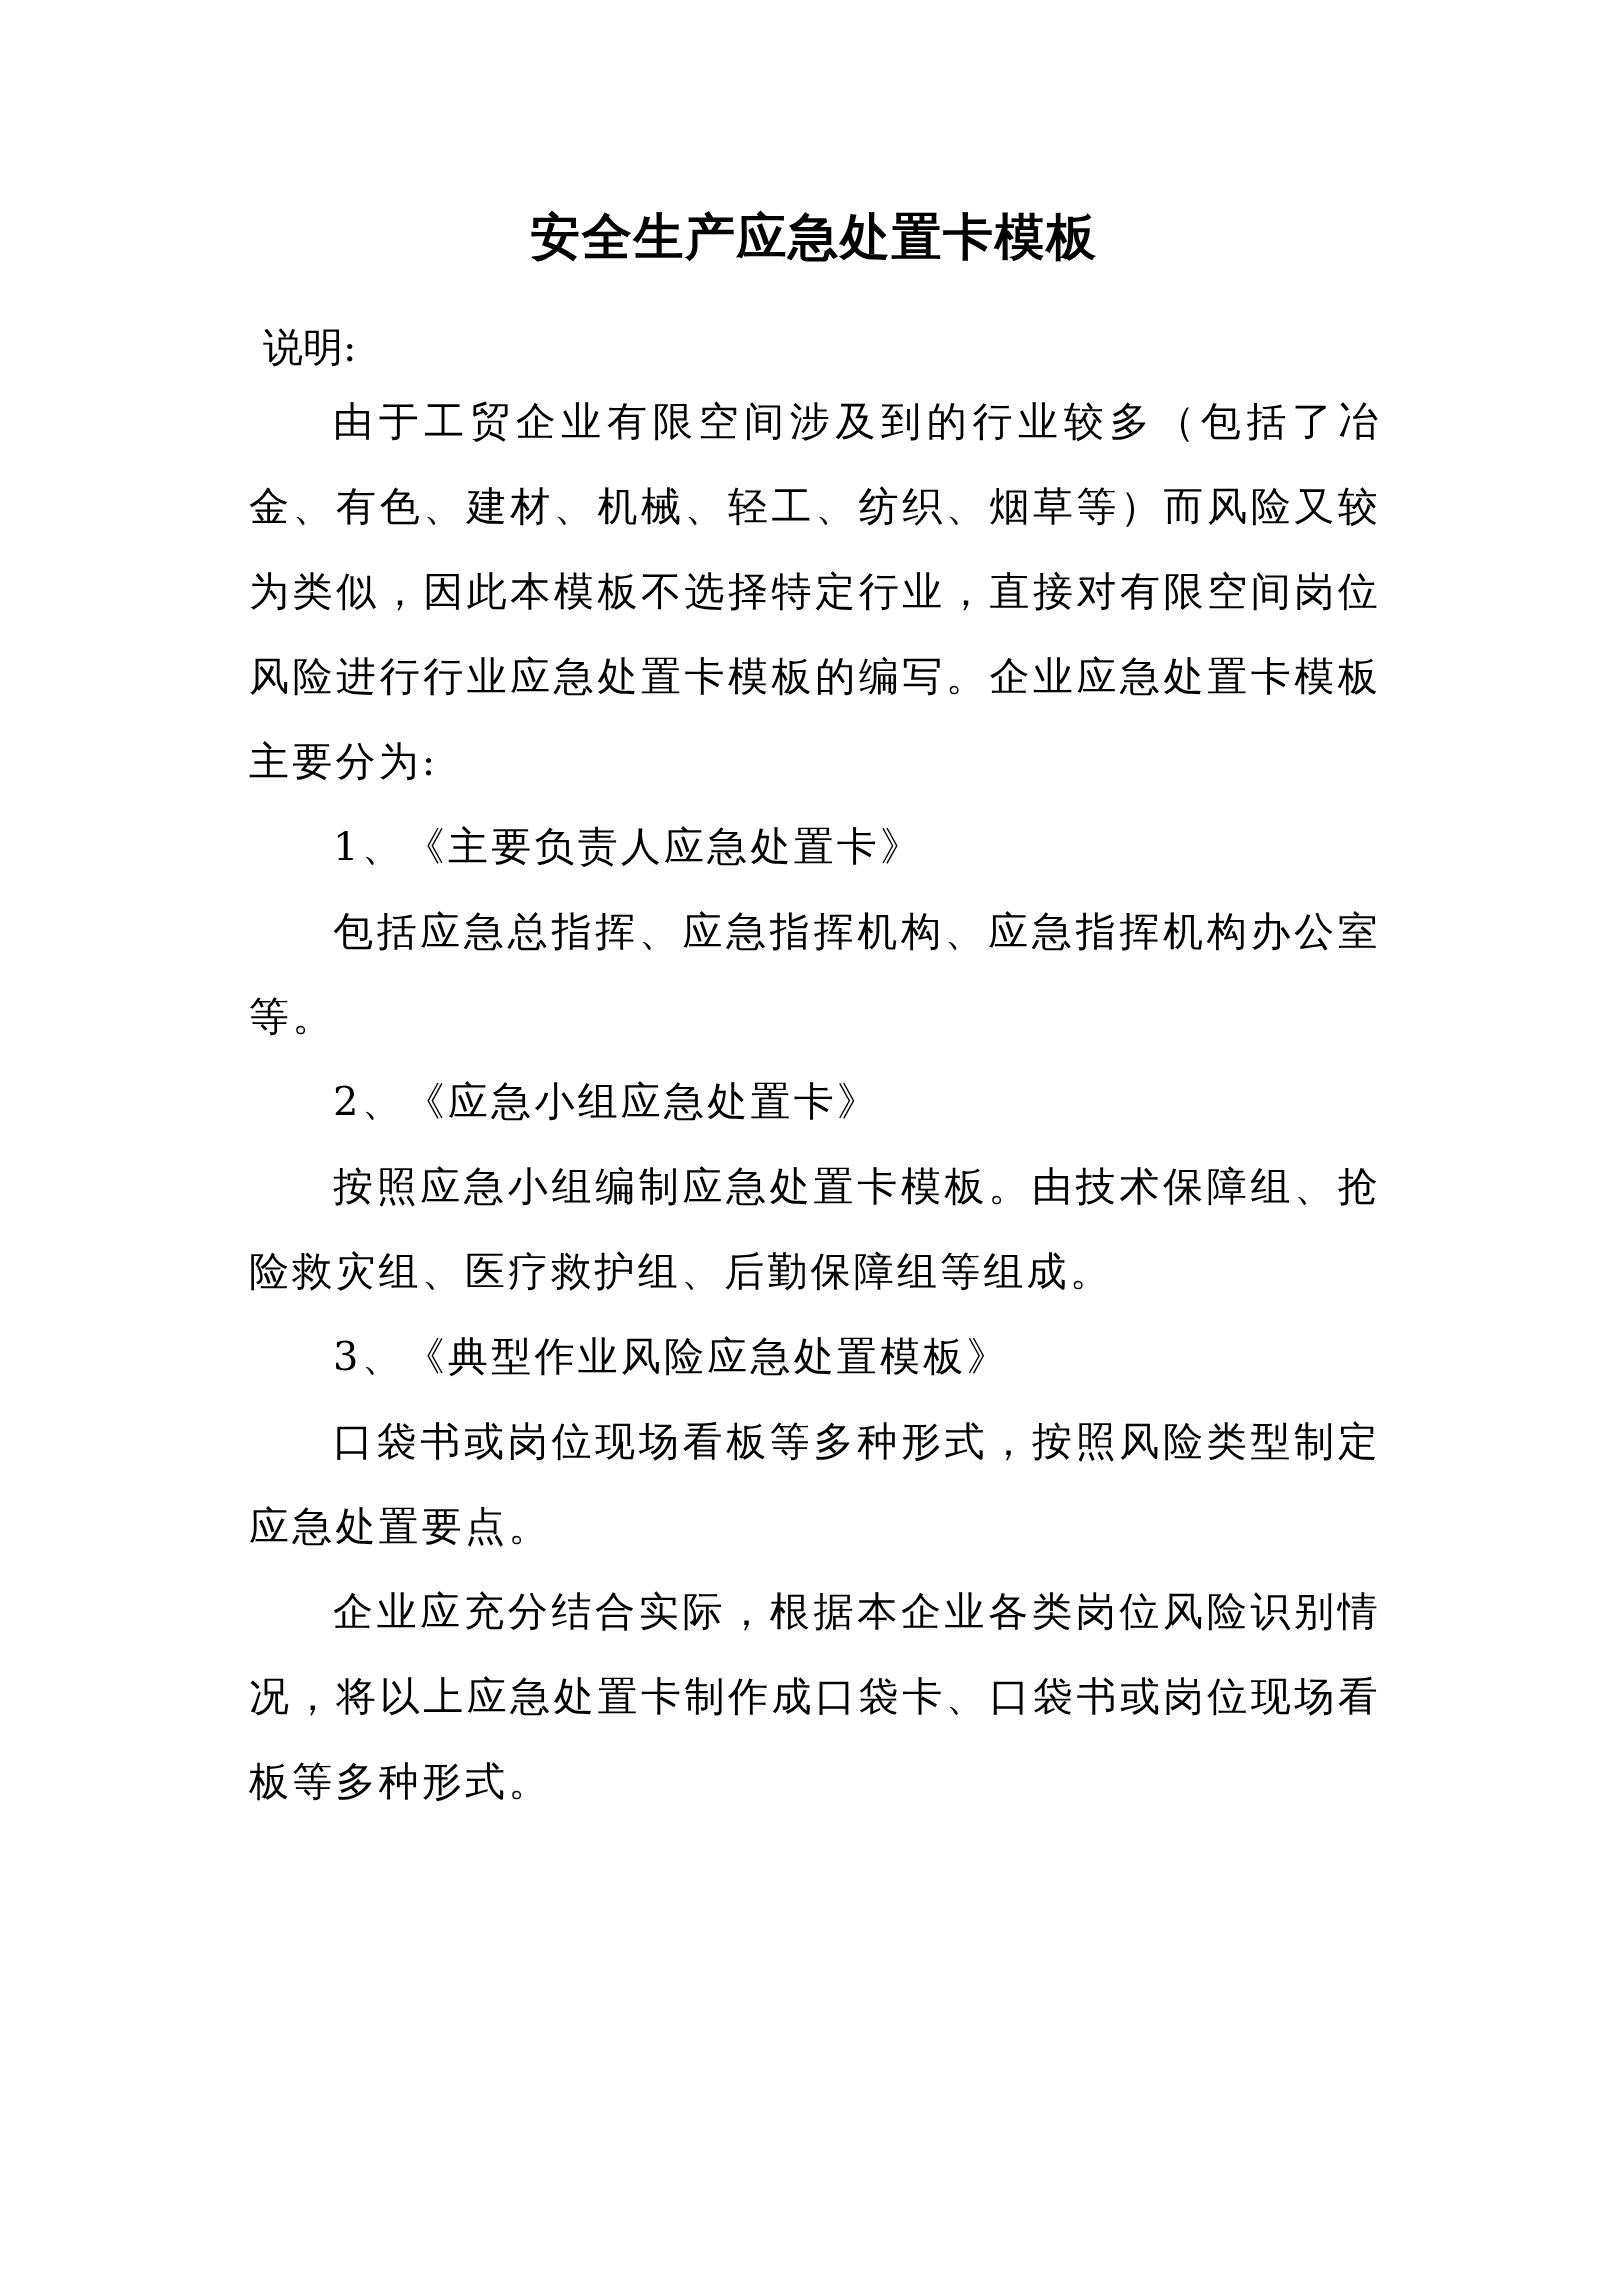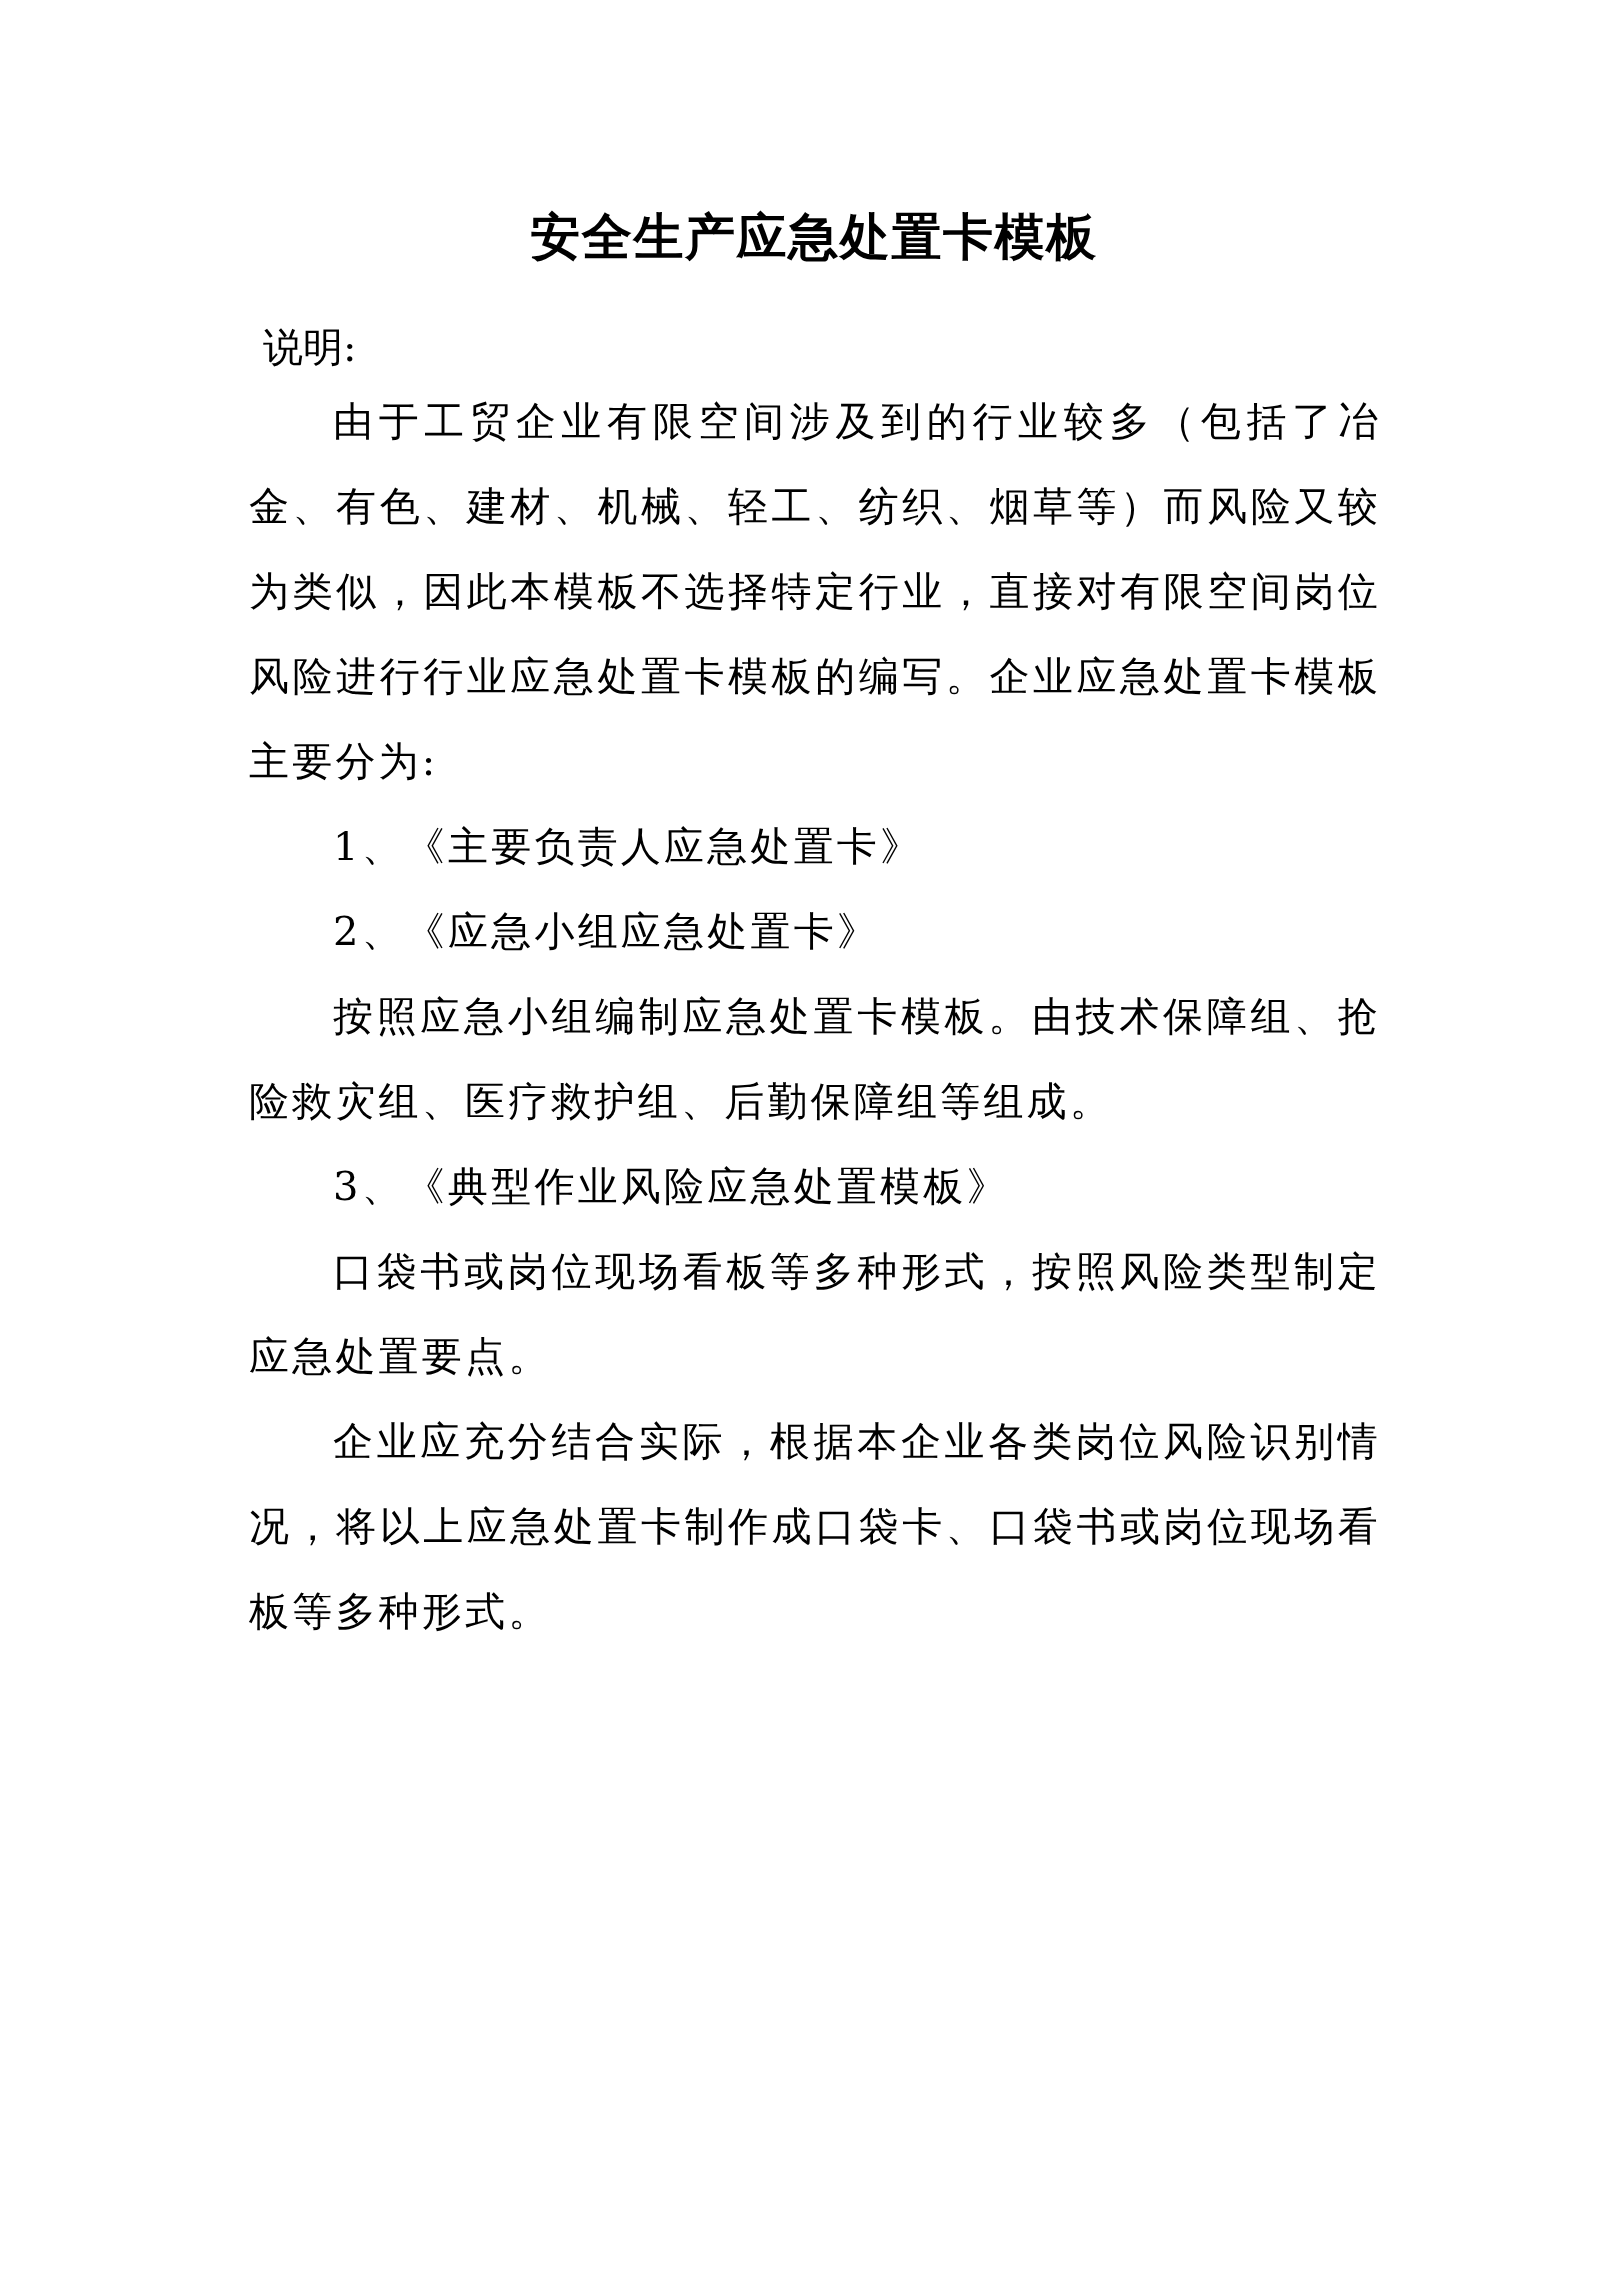--- a/index.html
+++ b/index.html
@@ -63,20 +63,21 @@
 </head>
 <body>
 
 <div class="page">
   <h1 class="title">安全生产应急处置卡模板</h1>
   <p class="label">说明:</p>
 
   <div class="body">
     <p class="para indent">由于工贸企业有限空间涉及到的行业较多（包括了冶金、有色、建材、机械、轻工、纺织、烟草等）而风险又较为类似，因此本模板不选择特定行业，直接对有限空间岗位风险进行行业应急处置卡模板的编写。企业应急处置卡模板主要分为:</p>
     <p class="para indent">1、《主要负责人应急处置卡》</p>
+    <p class="para indent">包括应急总指挥、应急指挥机构、应急指挥机构办公室等。</p>
     <p class="para indent">2、《应急小组应急处置卡》</p>
     <p class="para indent">按照应急小组编制应急处置卡模板。由技术保障组、抢险救灾组、医疗救护组、后勤保障组等组成。</p>
     <p class="para indent">3、《典型作业风险应急处置模板》</p>
     <p class="para indent">口袋书或岗位现场看板等多种形式，按照风险类型制定应急处置要点。</p>
     <p class="para indent">企业应充分结合实际，根据本企业各类岗位风险识别情况，将以上应急处置卡制作成口袋卡、口袋书或岗位现场看板等多种形式。</p>
   </div>
 </div>
 
 
 </body></html>

